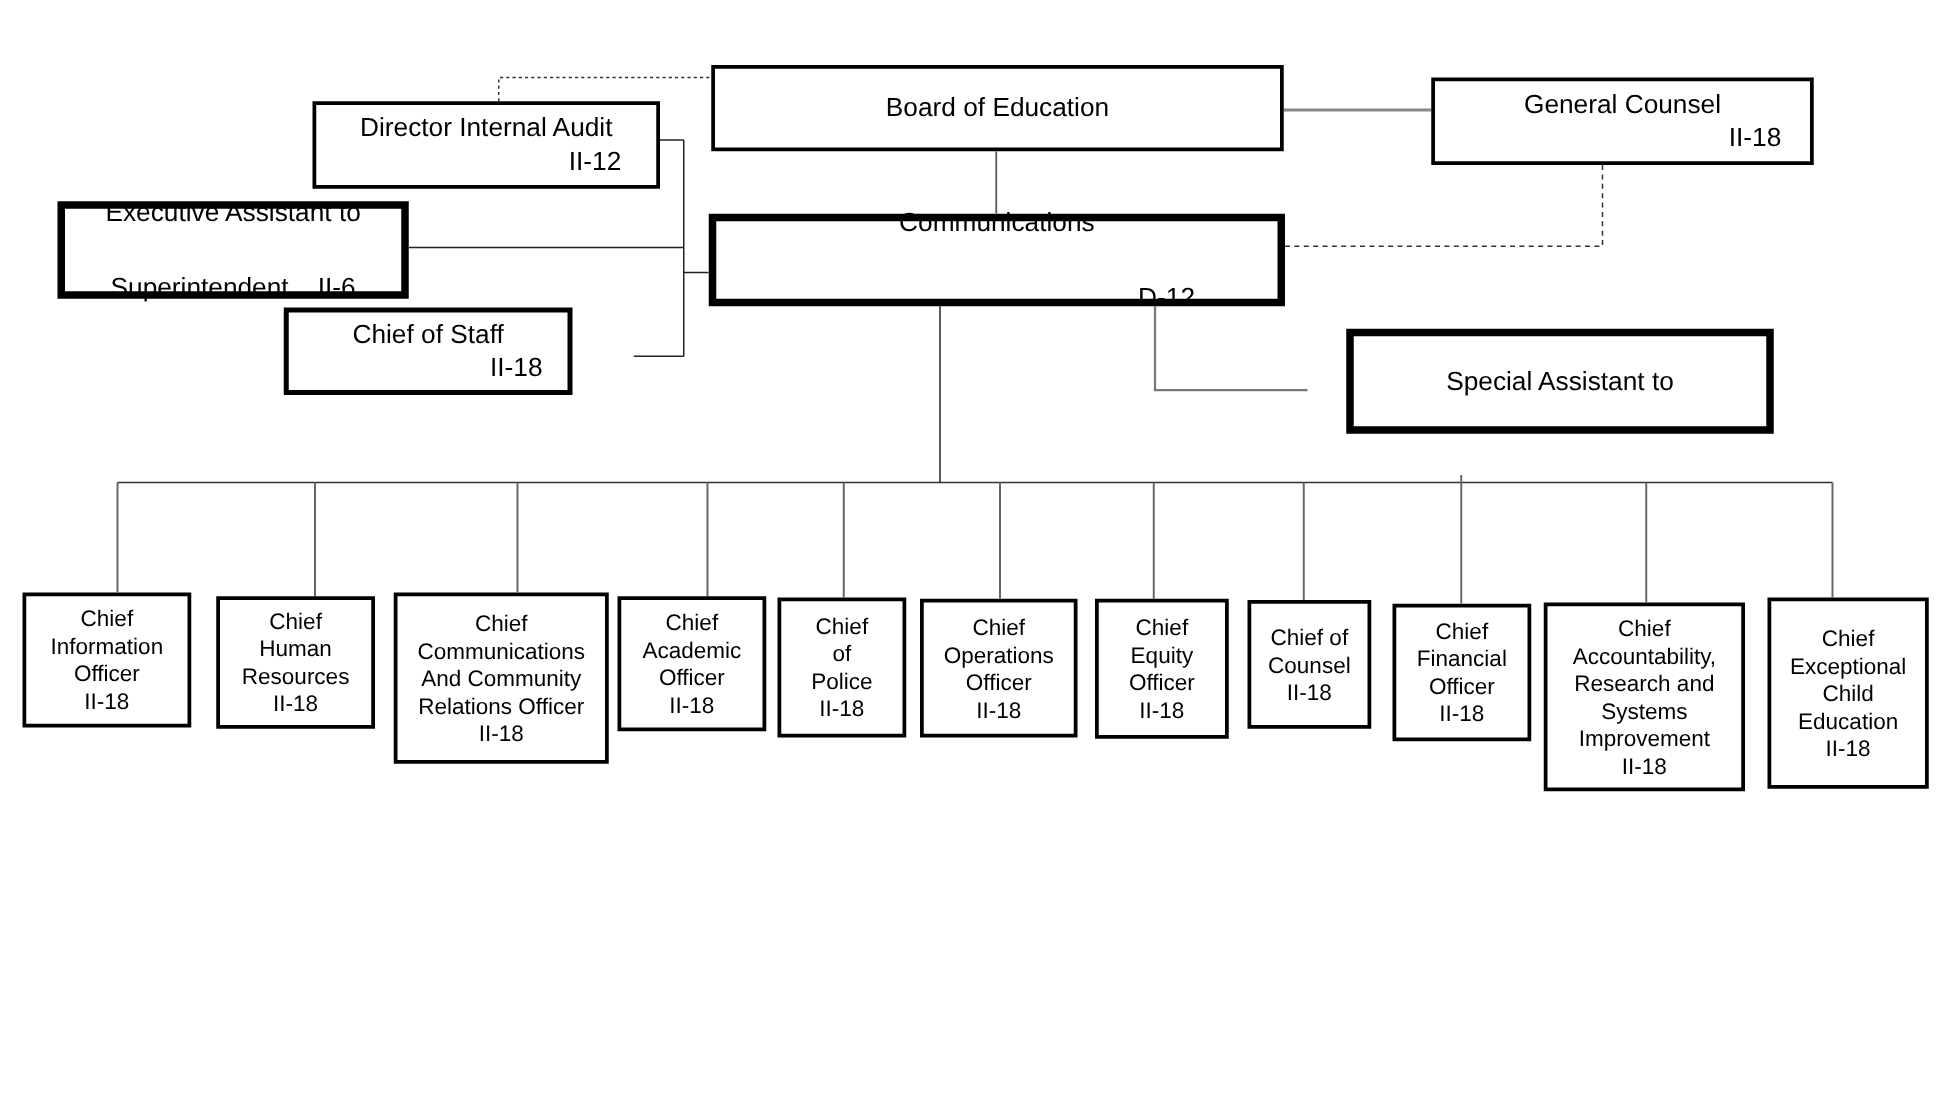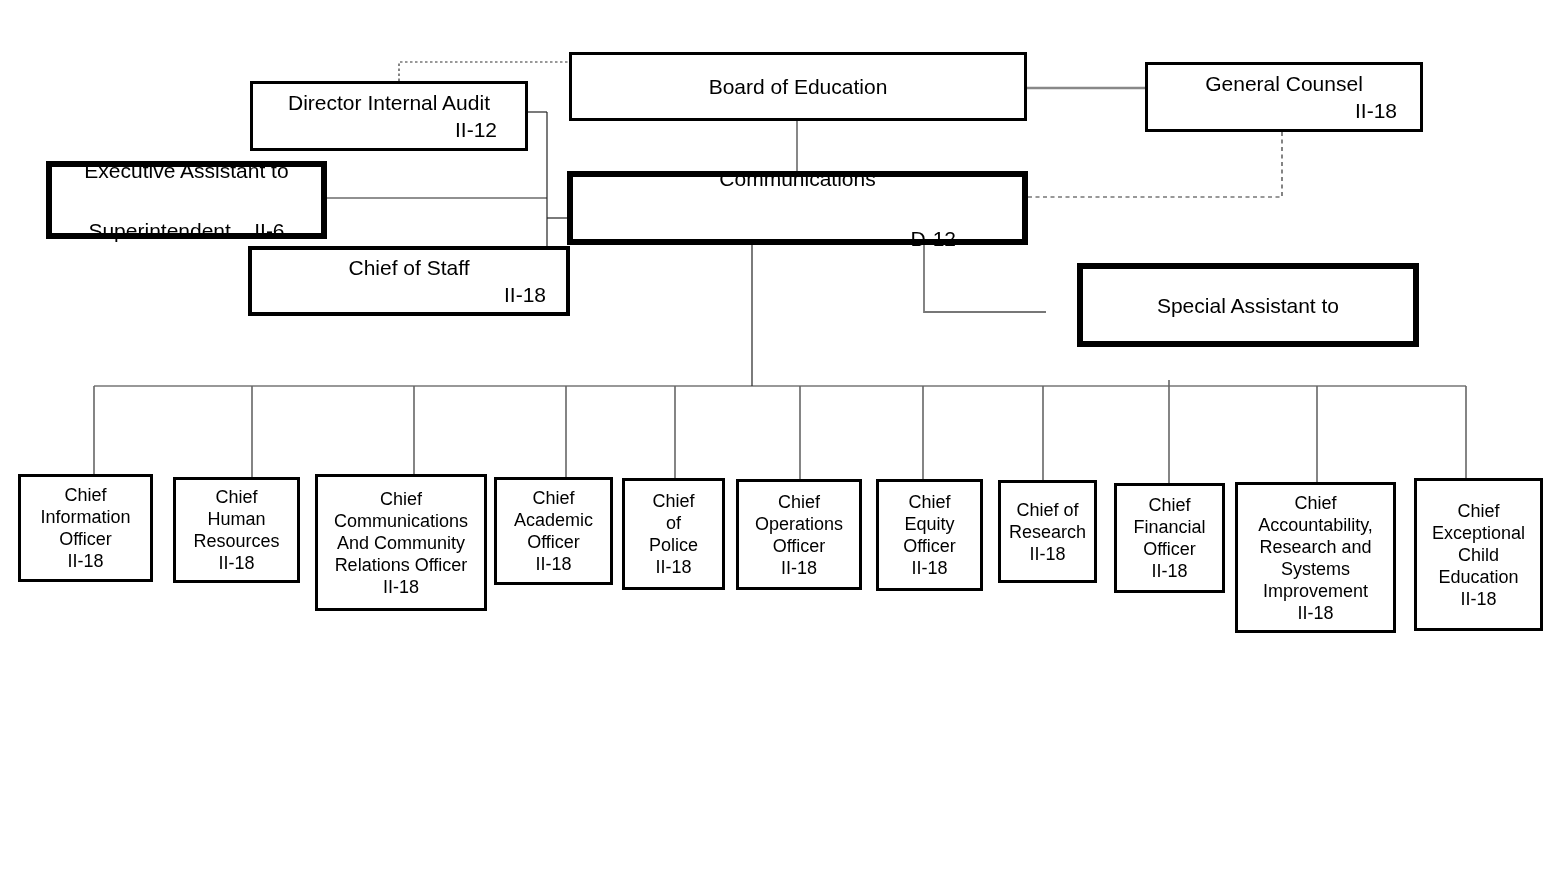--- a/index.html
+++ b/index.html
@@ -36,25 +36,25 @@
   .report {
     font-size: 18px;
     line-height: 22px;
   }
   
   #board          { left: 569px;  top: 52px;  width: 458px; height: 69px;
                     justify-content: flex-start; padding-top: 18px; line-height: 28px; }
   #director       { left: 250px;  top: 81px;  width: 278px; height: 70px; }
   #director  .row.right { padding-right: 28px; }
   #exec           { left: 46px;   top: 161px; width: 281px; height: 78px; }
-  #staff          { left: 248px;  top: 246px; width: 322px; height: 70px; }
+  #staff          { left: 227px;  top: 246px; width: 231px; height: 70px; }
   #staff     .row.right { padding-right: 20px; }
   #superintendent { left: 567px;  top: 171px; width: 461px; height: 74px; }
   #superintendent .row.right { padding-right: 66px; }
-  #counsel        { left: 1145px; top: 62px;  width: 278px; height: 70px; }
+  #counsel        { left: 1145px; top: 62px;  width: 306px; height: 70px; }
   #counsel   .row.right { padding-right: 23px; }
   #special        { left: 1046px; top: 263px; width: 342px; height: 84px; margin-left: 31px; }
   
   #r0  { left: 18px;   top: 474px; width: 135px; height: 108px; }
   #r1  { left: 173px;  top: 477px; width: 127px; height: 106px; }
   #r2  { left: 315px;  top: 474px; width: 172px; height: 137px; }
   #r3  { left: 494px;  top: 477px; width: 119px; height: 108px; }
   #r4  { left: 622px;  top: 478px; width: 103px; height: 112px; }
   #r5  { left: 736px;  top: 479px; width: 126px; height: 111px; }
   #r6  { left: 876px;  top: 479px; width: 107px; height: 112px; }
@@ -177,21 +177,21 @@
       <span class="ln">II-18</span>
     </div>
   <div class="node report" id="r6">
       <span class="ln">Chief</span>
       <span class="ln">Equity</span>
       <span class="ln">Officer</span>
       <span class="ln">II-18</span>
     </div>
   <div class="node report" id="r7">
       <span class="ln">Chief of</span>
-      <span class="ln">Research</span>
+      <span class="ln">Counsel</span>
       <span class="ln">II-18</span>
     </div>
   <div class="node report" id="r8">
       <span class="ln">Chief</span>
       <span class="ln">Financial</span>
       <span class="ln">Officer</span>
       <span class="ln">II-18</span>
     </div>
   <div class="node report" id="r9">
       <span class="ln">Chief</span>

